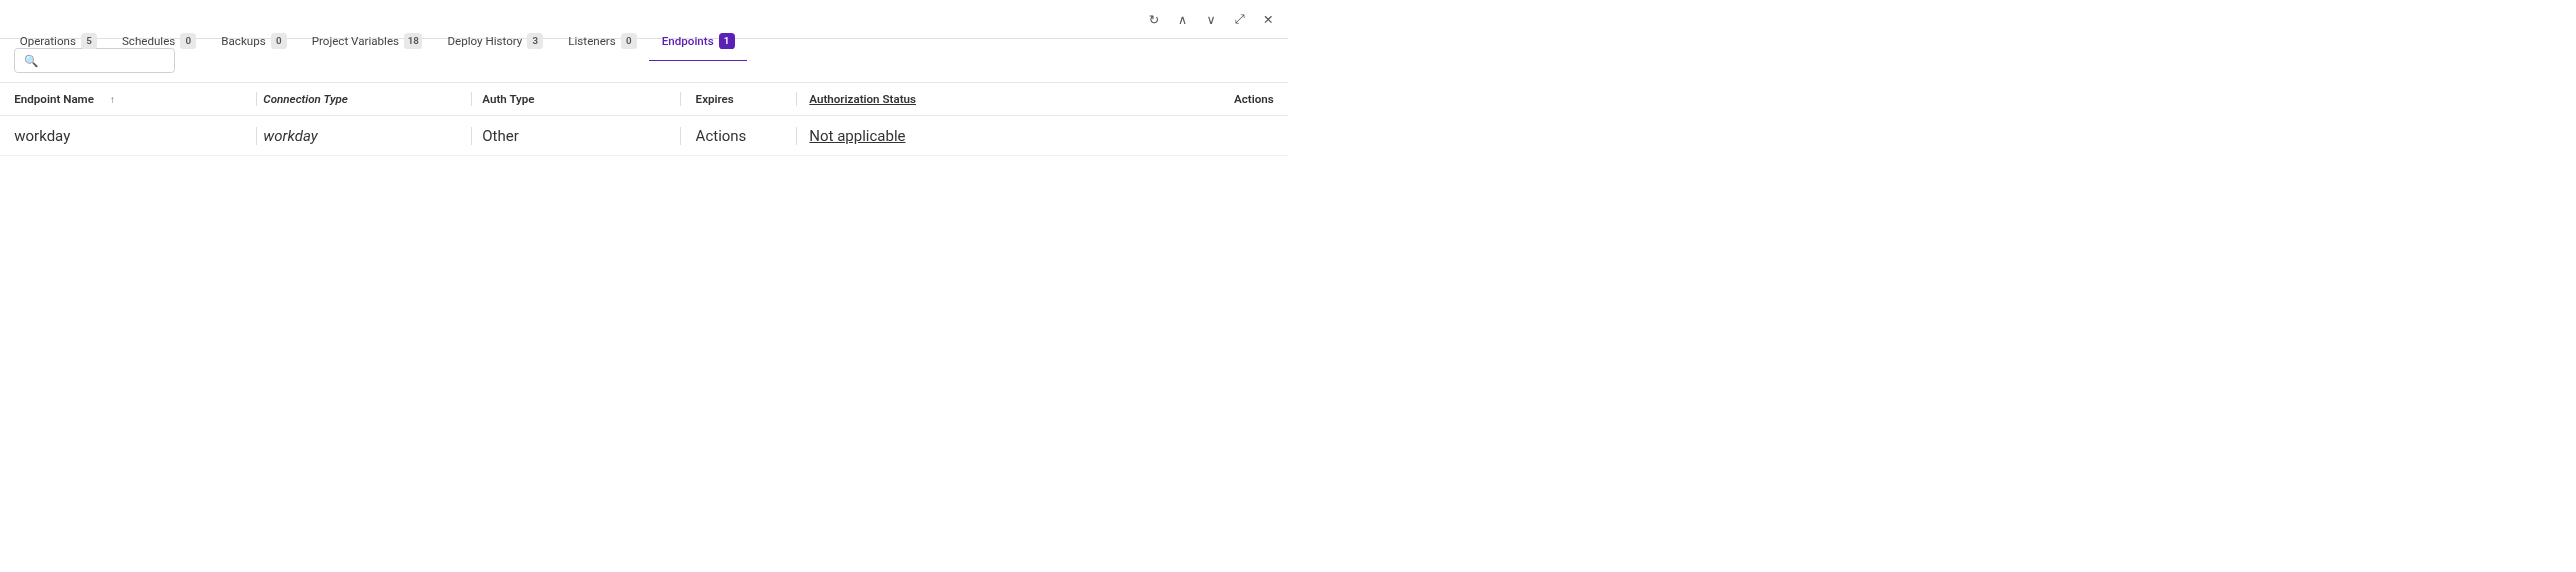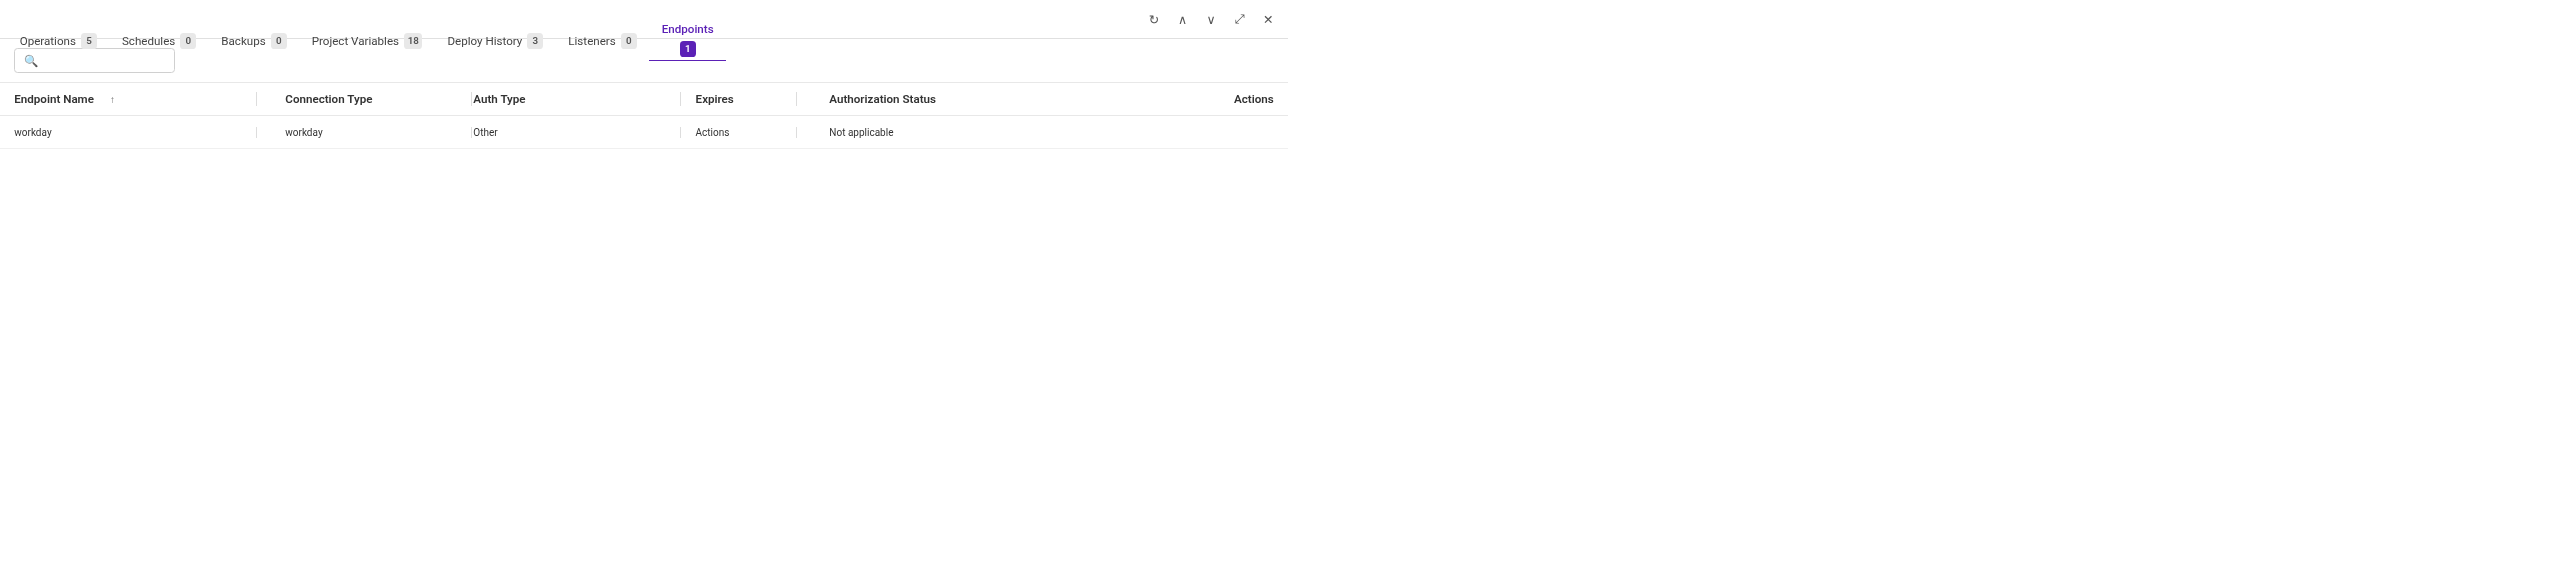--- a/index.html
+++ b/index.html
@@ -38,21 +38,20 @@
       color: #444;
       font-size: 11.6px;
       border-bottom: 1.8px solid transparent;
       margin-top: 44px;
     }
 
     .tab-item.active {
       color: #5b21b6;
       border-bottom: 1.8px solid #5b21b6;
       font-weight: 500;
-      flex-direction: column;
     }
 
     .tab-badge {
       display: inline-flex;
       align-items: center;
       justify-content: center;
       min-width: 16px;
       height: 16px;
       border-radius: 3.6px;
       font-size: 9.8px;
@@ -130,59 +129,61 @@
 
     .col-endpoint-name {
       width: 242px;
       display: flex;
       align-items: center;
       gap: 16px;
     }
 
     .col-connection-type {
       width: 215px;
-      padding-left: 28px;
-      border-left: 0.9px solid #ddd;
+      padding-left: 6px;
+      border-left: 0.9px solid #ddd;
+      font-style: italic;
     }
 
     .col-auth-type {
       width: 161px;
-      padding-left: 1px;
+      padding-left: 10px;
       border-left: 0.9px solid #ddd;
     }
 
     .col-expires {
       width: 116px;
       padding-left: 14.3px;
       border-left: 0.9px solid #ddd;
       margin-left: 48px;
     }
 
     .col-auth-status {
       flex: 1;
-      padding-left: 32px;
-      border-left: 0.9px solid #ddd;
+      padding-left: 12px;
+      border-left: 0.9px solid #ddd;
+      text-decoration: underline;
     }
 
     .col-actions {
       width: 89px;
       text-align: right;
     }
 
     .sort-icon {
       font-size: 9.8px;
       color: #666;
     }
 
     .table-row {
       display: flex;
       align-items: center;
       padding: 10.7px 14.3px;
       border-bottom: 0.9px solid #f0f0f0;
-      font-size: 10px;
+      font-size: 15px;
       color: #333;
     }
   </style>
 </head>
 <body>
 
 <div class="tab-bar">
 
   <div id="tabs-container" style="display:flex;align-items:center;height:100%;">
       <div class="tab-item">

